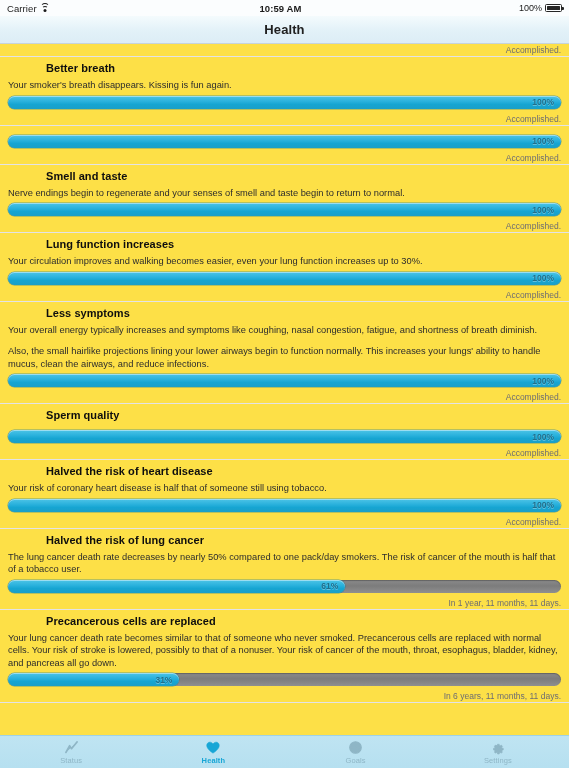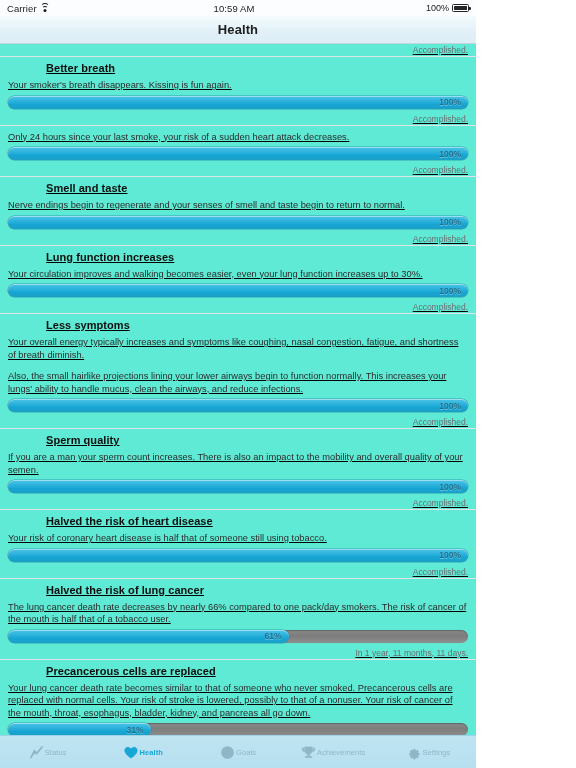--- a/index.html
+++ b/index.html
@@ -3,21 +3,21 @@
 <meta charset="utf-8">
 <style>
   * { margin:0; padding:0; box-sizing:border-box; }
   html, body {
     width:576px; height:768px;
     font-family:"Liberation Sans", sans-serif;
     background:#ffffff;
     overflow:hidden;
     -webkit-font-smoothing:antialiased;
   }
-  #app { width:476px; height:768px; position:relative; display:flex; flex-direction:column; }
+  #app { width:569px; height:768px; position:relative; display:flex; flex-direction:column; }
 
   
   .statusbar {
     height:16px; flex:0 0 16px;
     background:#fbfdfe;
     display:flex; align-items:center;
     padding:0 7px;
     font-size:9.5px; color:#1b1b1b;
     position:relative;
   }
@@ -28,43 +28,42 @@
     position:absolute; left:50%; bottom:0; transform:translateX(-50%);
     border:1.4px solid #1b1b1b; border-bottom-color:transparent;
     border-left-color:transparent; border-right-color:transparent;
     border-radius:50%;
   }
   .wifi-icon i:nth-child(1){ width:9px; height:9px; }
   .wifi-icon i:nth-child(2){ width:6px; height:6px; }
   .wifi-icon i:nth-child(3){ width:3px; height:3px; bottom:0; background:#1b1b1b; border-radius:50%; border:none; }
   .sb-center {
     position:absolute; left:0; right:8px; text-align:center;
-    font-size:9.5px; font-weight:normal; letter-spacing:0.1px;
+    font-size:9.5px; font-weight:bold; letter-spacing:0.1px;
   }
   .sb-right { margin-left:auto; display:flex; align-items:center; gap:3px; z-index:2; }
   .sb-batt-pct { font-size:9px; }
   .battery { width:17px; height:8px; border:1px solid #262626; border-radius:1.5px; position:relative; padding:1px; }
   .battery::after { content:""; position:absolute; right:-2.5px; top:2px; width:1.5px; height:3px; background:#262626; border-radius:0 1px 1px 0; }
   .battery b { display:block; height:100%; background:#262626; border-radius:0.5px; }
 
   
   .navbar {
     height:28px; flex:0 0 28px;
     background:linear-gradient(to bottom,#f4fbfd 0%,#e2f1f8 55%,#dcedf6 100%);
     display:flex; align-items:center; justify-content:center;
     border-bottom:1px solid #c6d3d9;
   }
   .nav-title { font-size:13px; font-weight:bold; color:#202020; letter-spacing:0.1px; }
 
   
   .list {
     flex:1 1 auto;
-    background:#5eead4;
+    background:#fde047;
     overflow:hidden;
-    text-decoration:underline;
   }
   .sec-footer {
     height:13px;
     display:flex; align-items:center; justify-content:flex-end;
     padding:0 8px 0 0;
     font-size:8.5px; color:#6d6d72;
     border-bottom:1px solid #e3e3e6;
   }
   .sec-body { padding:5px 8px 0 8px; }
   .sec-title {
@@ -101,21 +100,21 @@
   }
 
   
   .tabbar {
     height:33px; flex:0 0 33px;
     background:linear-gradient(to bottom,#bfe4f2 0%,#b6e0f0 100%);
     border-top:1px solid #9fd2e6;
     display:flex; align-items:stretch;
   }
   .tab {
-    flex:1 1 0; display:flex; flex-direction:row;
+    flex:1 1 0; display:flex; flex-direction:column;
     align-items:center; justify-content:center; gap:1px;
     cursor:pointer;
   }
   .tab-ico { height:16px; display:flex; align-items:center; justify-content:center; }
   .tab-ico svg { display:block; }
   .tab-label { font-size:7.5px; letter-spacing:0.1px; color:#8fb6c6; }
   .tab.active .tab-label { color:#18a6d6; font-weight:bold; }
   .tab.active .tab-ico svg { fill:#18a6d6; stroke:#18a6d6; }
   .tab .tab-ico svg { fill:#8fb6c6; stroke:#8fb6c6; }
 </style>
@@ -154,21 +153,20 @@
       </div>
       <div class="bar-wrap">
         <div class="bar">
           <div class="bar-fill" style="width: 100%;">
             <span class="bar-pct">100%</span>
           </div>
         </div>
       </div>
       <div class="sec-footer">Accomplished.</div>
       <div class="sec-body">
-        <div class="sec-desc">Only 24 hours since your last smoke, your risk of a sudden heart attack decreases.</div>
       </div>
       <div class="bar-wrap">
         <div class="bar">
           <div class="bar-fill" style="width: 100%;">
             <span class="bar-pct">100%</span>
           </div>
         </div>
       </div>
       <div class="sec-footer">Accomplished.</div>
       <div class="sec-body">
@@ -203,21 +201,20 @@
       <div class="bar-wrap">
         <div class="bar">
           <div class="bar-fill" style="width: 100%;">
             <span class="bar-pct">100%</span>
           </div>
         </div>
       </div>
       <div class="sec-footer">Accomplished.</div>
       <div class="sec-body">
         <div class="sec-title">Sperm quality</div>
-        <div class="sec-desc">If you are a man your sperm count increases. There is also an impact to the mobility and overall quality of your semen.</div>
       </div>
       <div class="bar-wrap">
         <div class="bar">
           <div class="bar-fill" style="width: 100%;">
             <span class="bar-pct">100%</span>
           </div>
         </div>
       </div>
       <div class="sec-footer">Accomplished.</div>
       <div class="sec-body">
@@ -227,21 +224,21 @@
       <div class="bar-wrap">
         <div class="bar">
           <div class="bar-fill" style="width: 100%;">
             <span class="bar-pct">100%</span>
           </div>
         </div>
       </div>
       <div class="sec-footer">Accomplished.</div>
       <div class="sec-body">
         <div class="sec-title">Halved the risk of lung cancer</div>
-        <div class="sec-desc">The lung cancer death rate decreases by nearly 66% compared to one pack/day smokers. The risk of cancer of the mouth is half that of a tobacco user.</div>
+        <div class="sec-desc">The lung cancer death rate decreases by nearly 50% compared to one pack/day smokers. The risk of cancer of the mouth is half that of a tobacco user.</div>
       </div>
       <div class="bar-wrap">
         <div class="bar">
           <div class="bar-fill" style="width: 61%; padding-left: 44px;">
             <span class="bar-pct">61%</span>
           </div>
         </div>
       </div>
       <div class="sec-footer">In 1 year, 11 months, 11 days.</div>
       <div class="sec-body">
@@ -281,30 +278,20 @@
             <circle cx="12" cy="12" r="9.2"></circle>
             <circle cx="12" cy="12" r="5.8"></circle>
             <circle cx="12" cy="12" r="2.4"></circle>
           </svg>
         </span>
         <span class="tab-label">Goals</span>
       </div>
       <div class="tab">
         <span class="tab-ico">
           <svg width="15" height="15" viewBox="0 0 24 24" stroke="none">
-            <path d="M6 3h12v5.2c0 3.6-2.3 6.3-5 6.7V18h3.3c.5 0 .9.4.9 1v1H6.8v-1c0-.6.4-1 .9-1H11v-3.1c-2.7-.4-5-3.1-5-6.7V3z"></path>
-            <path d="M4.3 4.6H2v2.1c0 2.1 1.4 3.7 3.2 4v-2c-.6-.3-1-1-1-1.9V4.6z"></path>
-            <path d="M19.7 4.6H22v2.1c0 2.1-1.4 3.7-3.2 4v-2c.6-.3 1-1 1-1.9V4.6z"></path>
-          </svg>
-        </span>
-        <span class="tab-label">Achievements</span>
-      </div>
-      <div class="tab">
-        <span class="tab-ico">
-          <svg width="15" height="15" viewBox="0 0 24 24" stroke="none">
             <path d="M12 8.2a3.8 3.8 0 100 7.6 3.8 3.8 0 000-7.6zm9.2 5.1l-1.9-.3a7.6 7.6 0 00-.6-1.5l1.2-1.5-1.9-1.9-1.5 1.2c-.5-.3-1-.5-1.5-.6l-.3-1.9h-2.6l-.3 1.9c-.5.1-1 .3-1.5.6L8.8 8.1 6.9 10l1.2 1.5c-.3.5-.5 1-.6 1.5l-1.9.3v2.6l1.9.3c.1.5.3 1 .6 1.5L6.9 19.2l1.9 1.9 1.5-1.2c.5.3 1 .5 1.5.6l.3 1.9h2.6l.3-1.9c.5-.1 1-.3 1.5-.6l1.5 1.2 1.9-1.9-1.2-1.5c.3-.5.5-1 .6-1.5l1.9-.3v-2.6z"></path>
           </svg>
         </span>
         <span class="tab-label">Settings</span>
       </div>
     </div>
 
 </div>
 
 </body></html>

